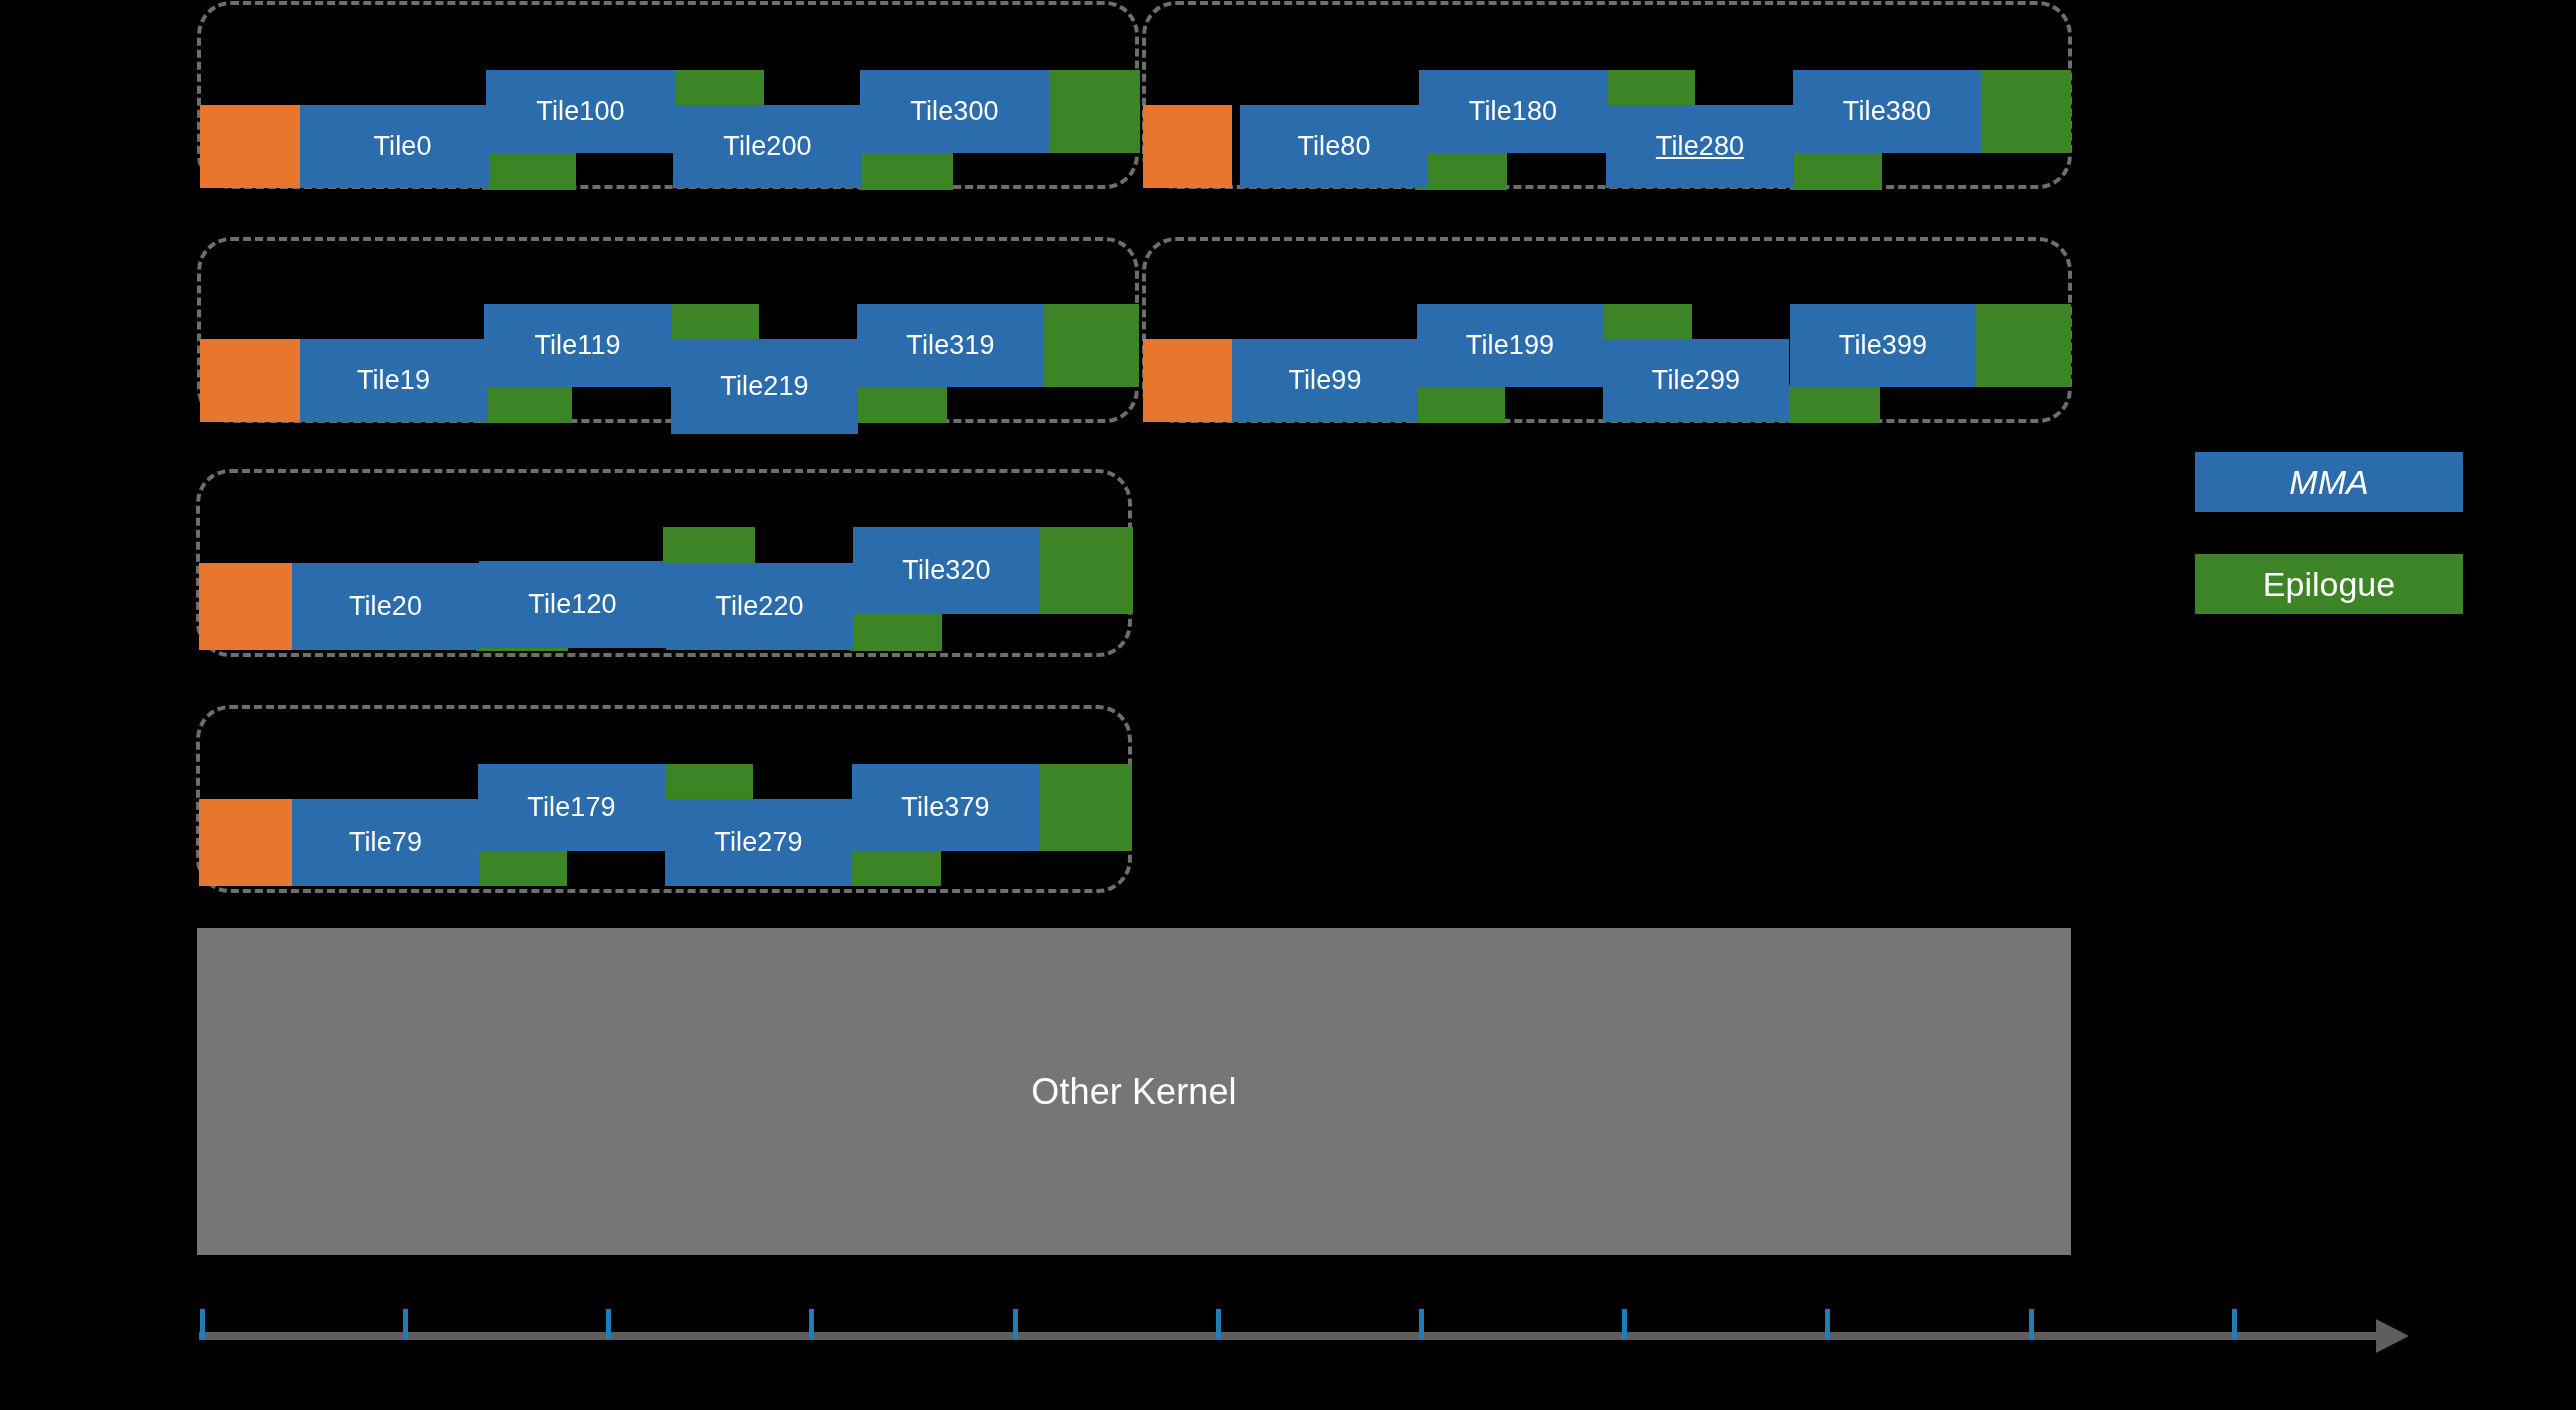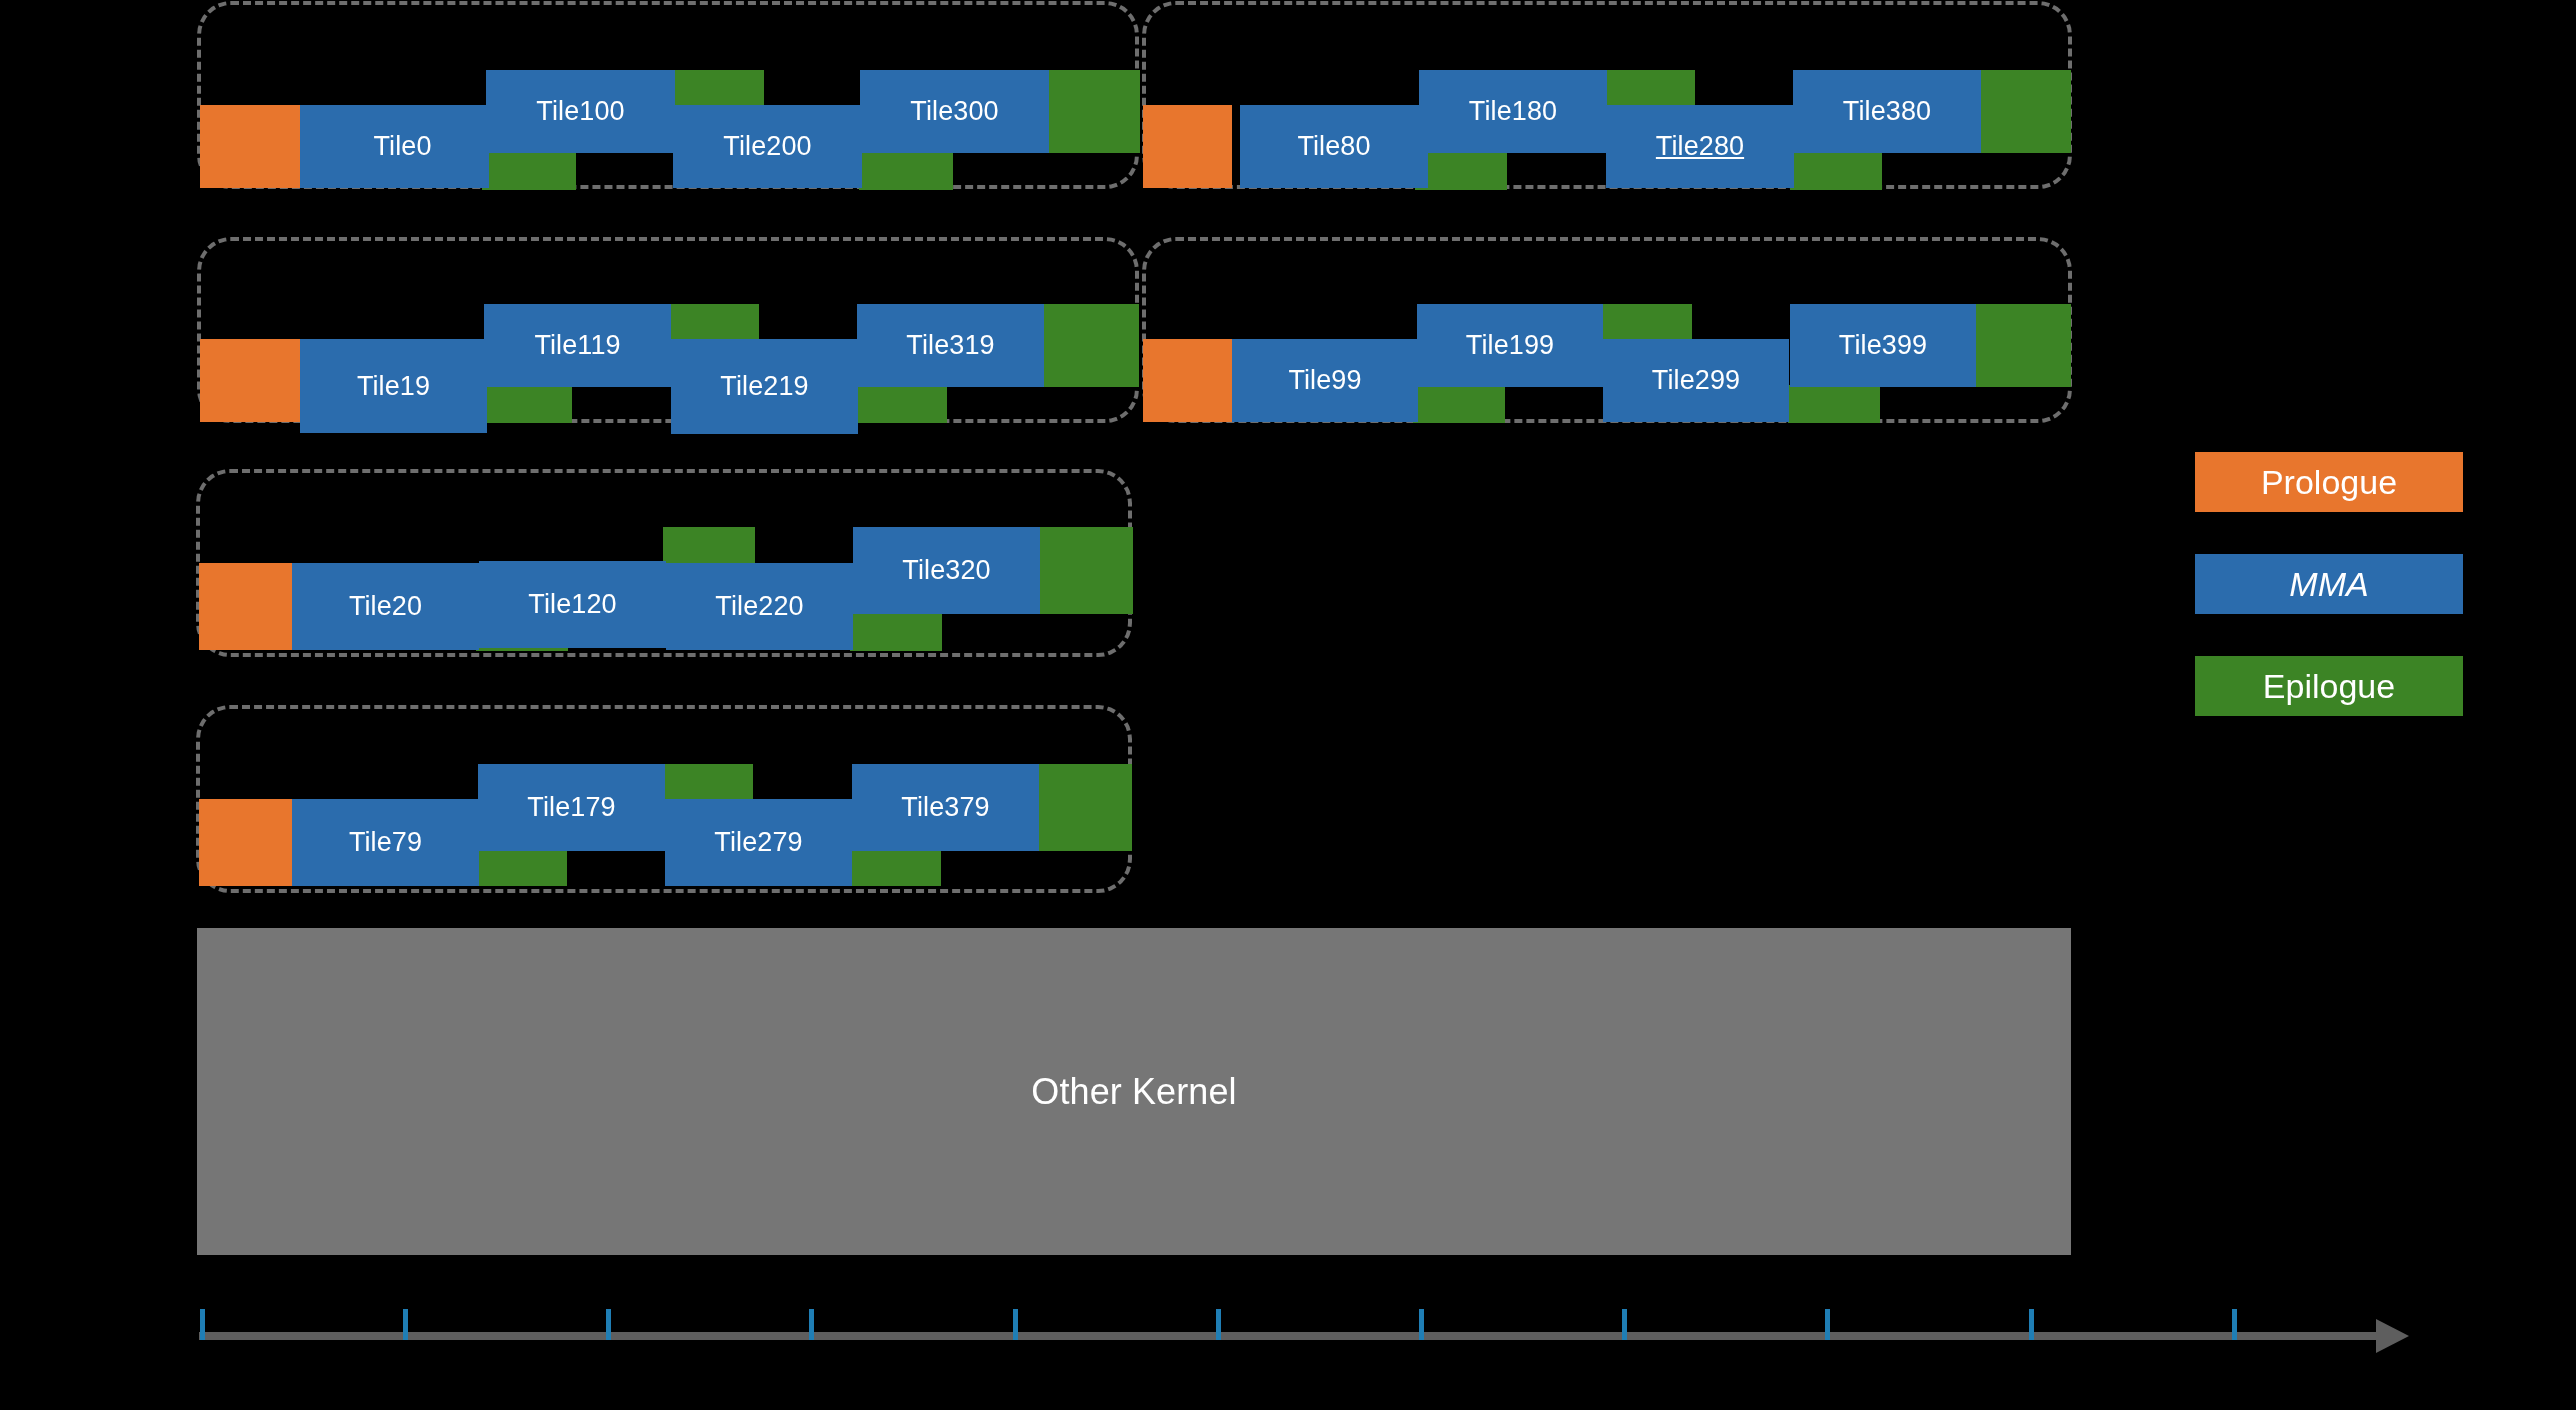--- a/index.html
+++ b/index.html
@@ -146,21 +146,21 @@
       </div>
       <div class="blk blk-mma" style="left: 1793px; top: 70px; width: 188px; height: 83px;">
         <span class="blk-label">Tile380</span>
       </div>
       <div class="group-box" style="left: 197px; top: 237px; width: 942px; height: 186px;"></div>
       <div class="blk blk-epilogue" style="left: 480px; top: 385px; width: 92px; height: 38px;"></div>
       <div class="blk blk-epilogue" style="left: 667px; top: 304px; width: 92px; height: 38px;"></div>
       <div class="blk blk-epilogue" style="left: 855px; top: 385px; width: 92px; height: 38px;"></div>
       <div class="blk blk-epilogue" style="left: 1044px; top: 304px; width: 95px; height: 83px;"></div>
       <div class="blk blk-prologue" style="left: 200px; top: 339px; width: 100px; height: 83px;"></div>
-      <div class="blk blk-mma" style="left: 300px; top: 339px; width: 187px; height: 94px;">
+      <div class="blk blk-mma" style="left: 300px; top: 339px; width: 187px; height: 83px;">
         <span class="blk-label">Tile19</span>
       </div>
       <div class="blk blk-mma" style="left: 484px; top: 304px; width: 187px; height: 83px;">
         <span class="blk-label">Tile119</span>
       </div>
       <div class="blk blk-mma" style="left: 671px; top: 339px; width: 187px; height: 95px;">
         <span class="blk-label">Tile219</span>
       </div>
       <div class="blk blk-mma" style="left: 857px; top: 304px; width: 187px; height: 83px;">
         <span class="blk-label">Tile319</span>
@@ -219,23 +219,20 @@
       <div class="blk blk-mma" style="left: 852px; top: 764px; width: 187px; height: 87px;">
         <span class="blk-label">Tile379</span>
       </div>
     </div>
 
   <div class="blk blk-other" id="other-kernel-block" style="left: 197px; top: 928px; width: 1874px; height: 327px;">
     <span class="blk-label">Other Kernel</span>
   </div>
 
   <div class="legend">
-    <div class="legend-item lg-prologue">
-      <span class="legend-label">Prologue</span>
-    </div>
     <div class="legend-item lg-mma">
       <span class="legend-label">MMA</span>
     </div>
     <div class="legend-item lg-epilogue">
       <span class="legend-label">Epilogue</span>
     </div>
   </div>
 
   <div id="axis-wrap">
     <div class="axis-line"></div>

